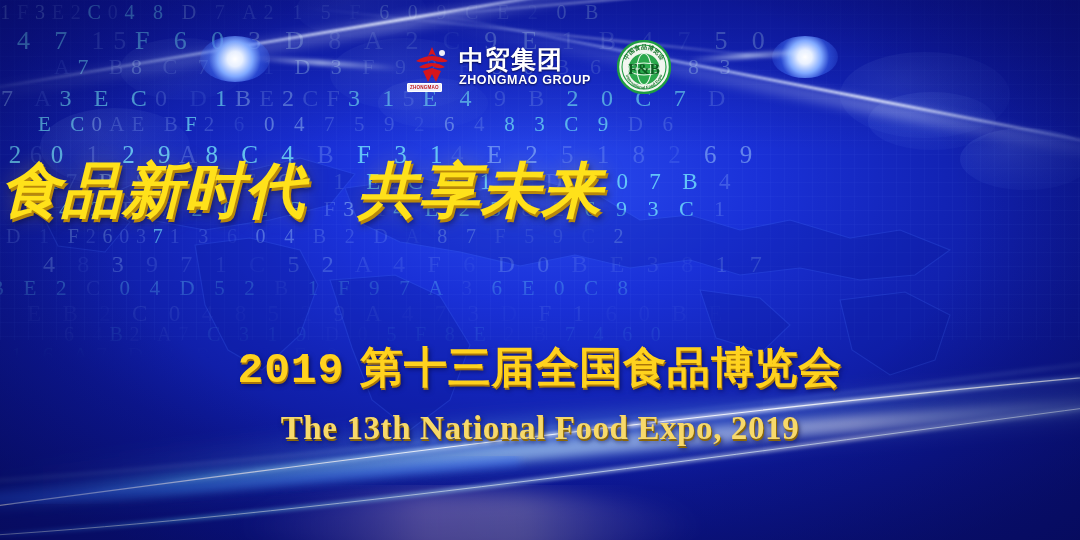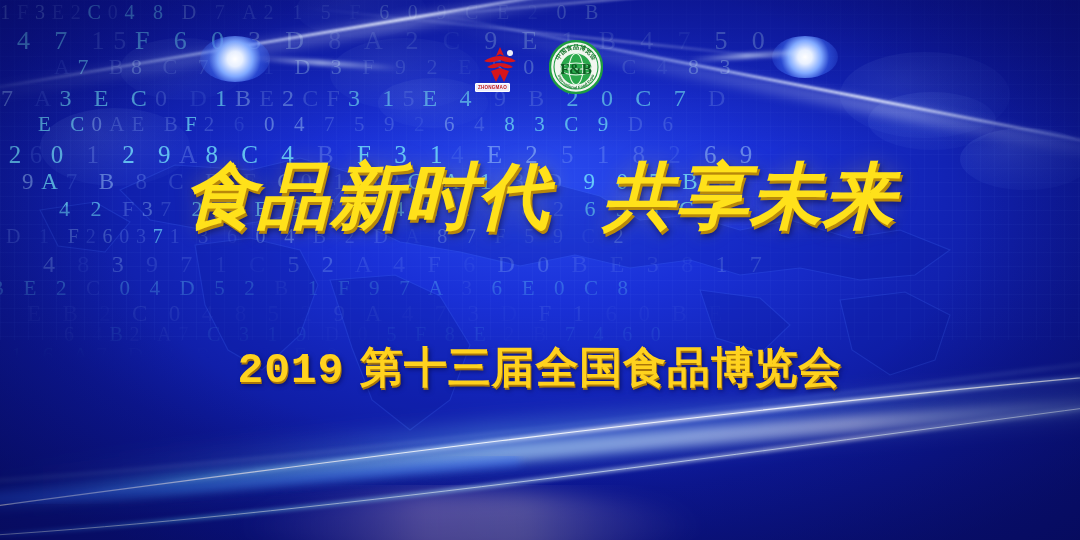--- a/index.html
+++ b/index.html
@@ -113,24 +113,24 @@
     position:absolute;left:-2px;bottom:-2px;
     border:1px solid #ffffff;background:rgba(255,255,255,.92);
     color:#c0161c;font-size:4.6px;font-weight:bold;letter-spacing:.2px;
     padding:1px 2px;border-radius:1px;font-family:"Liberation Sans", sans-serif;
   }
   .logo-fb{width:54px;height:54px;position:relative;}
 
   
   .calli{
     position:absolute;left:0;right:0;top:160px;
-    text-align:center;z-index:5;
+    z-index:5;
     font-family:"DejaVu Sans", sans-serif;
     font-weight:bold;
-    font-size:72px;
+    font-size:60px;
     line-height:1;
     color:#ffe11a;
     letter-spacing:.02em;
     font-style:italic;
     text-shadow:
        2px 3px 0 #b8880a,
        3px 5px 6px rgba(0,0,50,.55),
        0 0 22px rgba(255,215,40,.25);
   }
   .calli .gap{display:inline-block;width:52px;}
@@ -224,20 +224,24 @@
     <div class="logo-zm">
       <div class="zm-mark">
         <svg viewBox="0 0 46 46" width="46" height="46">
           <path d="M23 3 L27 12 L23 10 L19 12 Z" fill="#d6151c"></path>
           <path d="M7 17 Q23 7 39 17 Q33 20 23 16 Q13 20 7 17 Z" fill="#d6151c"></path>
           <path d="M10 23 Q23 15 36 23 Q30 26 23 22 Q16 26 10 23 Z" fill="#d6151c"></path>
           <path d="M14 27 L23 24 L32 27 L27 38 L23 30 L19 38 Z" fill="#d6151c"></path>
           <circle cx="33" cy="9" r="3" fill="#ffffff" opacity=".92"></circle>
         </svg>
         <div class="zm-badge">ZHONGMAO</div>
+      </div>
+      <div class="zm-text">
+        <div class="zm-cn">中贸集团</div>
+        <div class="zm-en">ZHONGMAO GROUP</div>
       </div>
     </div>
 
     <div class="logo-fb">
       <svg viewBox="0 0 54 54" width="54" height="54">
         <circle cx="27" cy="27" r="26" fill="#f2f6f0" stroke="#1f9c42" stroke-width="2.4"></circle>
         <circle cx="27" cy="27" r="22" fill="none" stroke="#1f9c42" stroke-width="1.1"></circle>
         <circle cx="27" cy="29" r="15.5" fill="#2aa84c"></circle>
         <ellipse cx="27" cy="29" rx="15.5" ry="6" fill="none" stroke="#eaf7ea" stroke-width="1.1"></ellipse>
         <ellipse cx="27" cy="29" rx="7" ry="15.5" fill="none" stroke="#eaf7ea" stroke-width="1.1"></ellipse>
@@ -257,20 +261,21 @@
   </div>
 
   <div class="calli">
     <span>食品新时代</span><span class="gap"></span><span>共享未来</span>
   </div>
 
   <div class="sub-cn">
     <span class="yr">2019</span>&nbsp;<span>第十三届全国食品博览会</span>
   </div>
 
+  <div class="sub-en">The 13th National Food Expo, 2019</div>
 
   <svg class="swoosh" viewBox="0 0 1080 200" preserveAspectRatio="none">
     <defs>
       <linearGradient id="gA" x1="0" y1="0" x2="1" y2="0">
         <stop offset="0%" stop-color="#4a7cff" stop-opacity="0"></stop>
         <stop offset="22%" stop-color="#8fd0ff" stop-opacity=".55"></stop>
         <stop offset="58%" stop-color="#ffffff" stop-opacity=".95"></stop>
         <stop offset="84%" stop-color="#dff2ff" stop-opacity=".85"></stop>
         <stop offset="100%" stop-color="#9fd8ff" stop-opacity=".35"></stop>
       </linearGradient>

